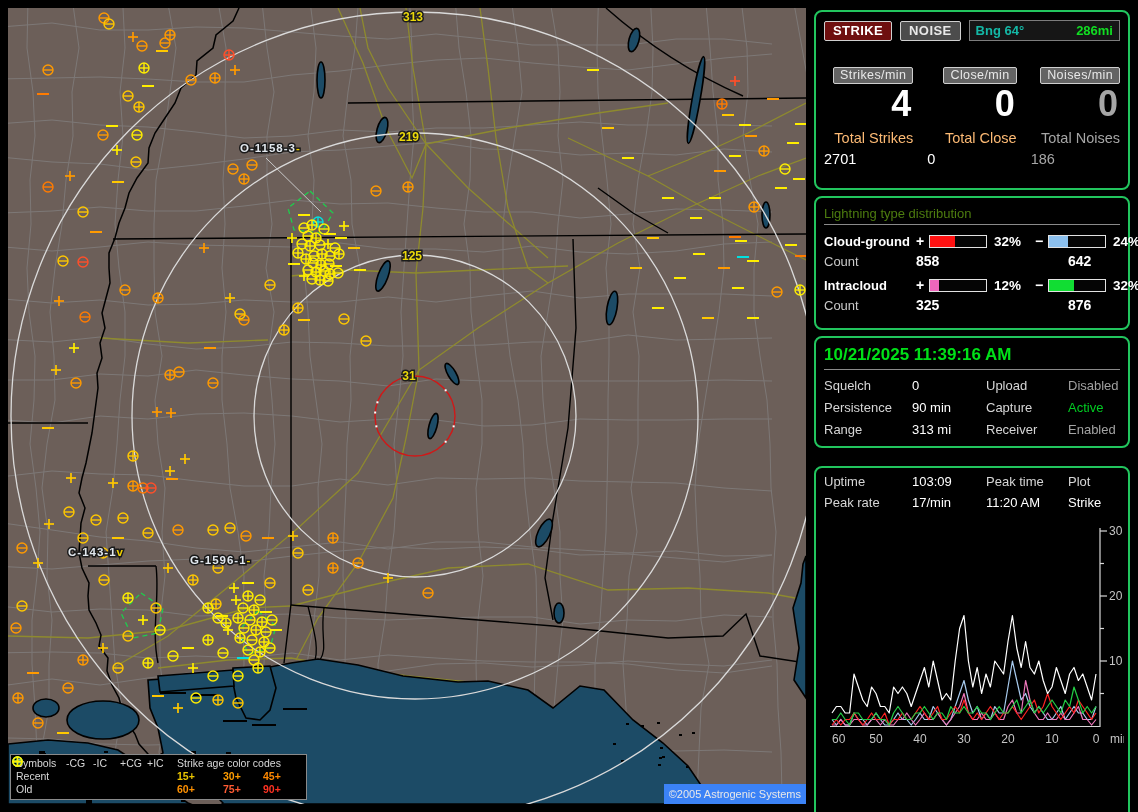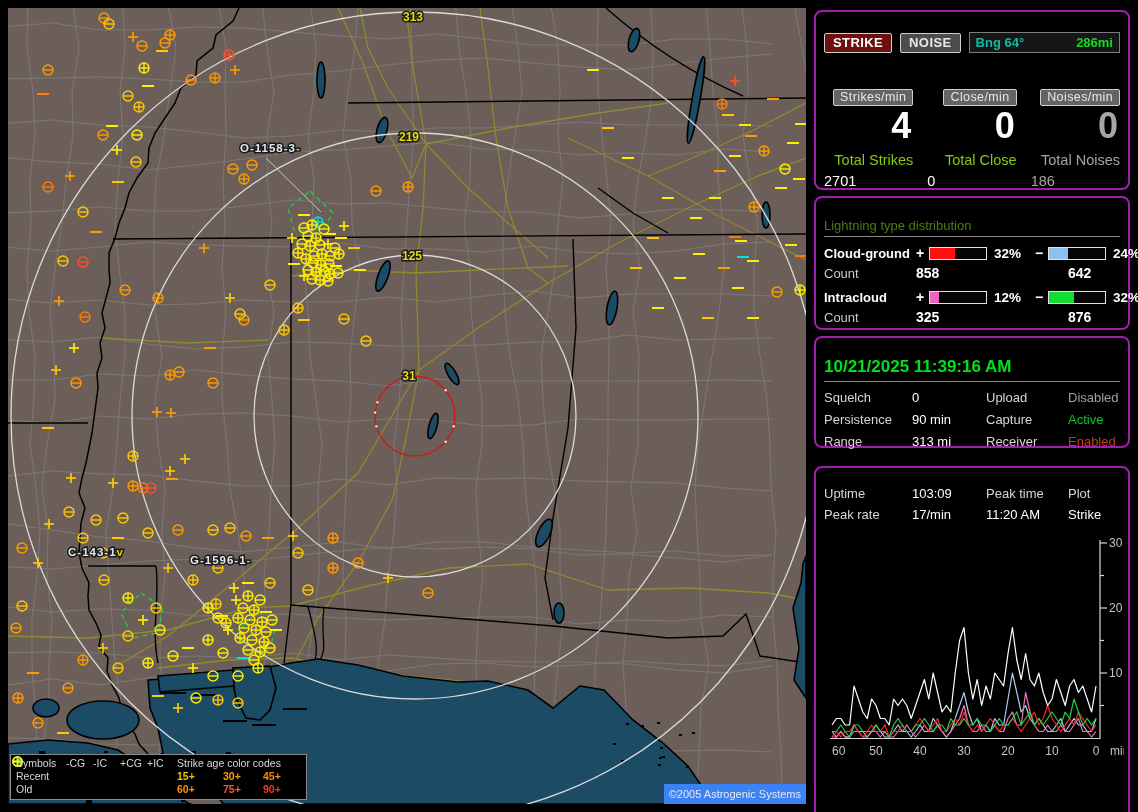--- a/index.html
+++ b/index.html
@@ -5,36 +5,36 @@
   html,body{margin:0;padding:0;background:#000;}
   body{width:1138px;height:812px;position:relative;font-family:"Liberation Sans",sans-serif;overflow:hidden;}
   .map{position:absolute;left:8px;top:8px;width:798px;height:796px;background:#6c5f59;}
   .map svg{position:absolute;left:0;top:0;}
   .copyright{position:absolute;right:0;bottom:0;background:#3b82f6;color:#e8e8e8;font-size:11px;padding:4px 5px;}
   .maplegend{position:absolute;left:2px;bottom:4px;background:#000;border:1px solid #8a8a8a;padding:2px 5px 3px 5px;
              font-size:10.5px;color:#d8d8d8;line-height:13px;}
   .maplegend .lrow{display:grid;grid-template-columns:50px 27px 27px 27px 30px 46px 40px 38px;align-items:center;}
   .maplegend .age{font-weight:bold;}
   .panel{position:absolute;left:814px;top:10px;width:316px;display:flex;flex-direction:column;gap:6px;color:#d8d8d8;}
-  .box{box-sizing:border-box;background:#000;border:2px solid #a21caf;border-radius:8px;padding:18px 8px;position:relative;}
+  .box{box-sizing:border-box;background:#000;border:2px solid #22c55e;border-radius:8px;padding:6px 8px;position:relative;}
   .b1{height:180px;} .b2{height:134px;} .b3{height:112px;} .b4{height:424px;margin-top:12px;}
   .row.top{display:flex;align-items:center;gap:8px;margin-top:2px;}
   .btn{font-family:"Liberation Sans",sans-serif;font-weight:bold;font-size:13px;background:#5a5a5a;color:#e8e8e8;
        border:1px solid #cfcfcf;border-radius:2px;padding:1px 8px 2px 8px;letter-spacing:.4px;}
   .btn.strike{background:#6e0f0f;color:#fff;}
   .btn.noise{background:#4c4c4c;}
   .bng{margin-left:auto;width:152px;background:#161616;border:1px solid #7d7d7d;display:flex;justify-content:space-between;
        align-items:center;padding:2px 6px;font-size:13px;font-weight:bold;}
   .bng-l{color:#14b8a6;} .bng-r{color:#11dd22;}
   .grid3{display:grid;grid-template-columns:1fr 1fr 1fr;column-gap:14px;}
-  .ratebtns{margin-top:34px;}
+  .ratebtns{margin-top:24px;}
   .ratebtns .cell{text-align:right;}
   .rate{font-size:12.5px;font-weight:normal;background:#646464;padding:0 6px 1px 6px;display:inline-block;}
   .bigvals .cell{text-align:right;font-size:36px;font-weight:bold;color:#fff;line-height:40px;padding-right:2px;}
-  .totlabels{margin-top:6px;} .totlabels .cell{text-align:right;font-size:14.5px;color:#84cc16;}
+  .totlabels{margin-top:6px;} .totlabels .cell{text-align:right;font-size:14.5px;color:#fdba74;}
   .totvals .cell{text-align:left;font-size:14.5px;color:#fff;margin-top:5px;}
   .dim{color:#a6a6a6 !important;}
   .sechead{font-size:13px;color:#4d7c0f;border-bottom:1px solid #8a8a8a;padding:2px 0 3px 0;margin-bottom:6px;}
   .distrow{display:grid;grid-template-columns:92px 13px 60px 46px 13px 60px auto;align-items:center;height:20px;}
   .dname{font-size:13px;font-weight:bold;color:#fff;}
   .dsign{font-size:14px;font-weight:bold;color:#fff;}
   .bar{width:56px;height:11px;border:1px solid #e2e2e2;background:#050505;position:relative;}
   .barfill{display:block;height:100%;}
   .dpct{font-size:13.5px;font-weight:bold;color:#fff;padding-left:5px;}
   .cntrow{display:grid;grid-template-columns:92px 152px auto;align-items:center;height:20px;margin-bottom:4px;}
@@ -1303,21 +1303,21 @@
       <span class="val">0</span>
       <span class="lab">Upload</span>
       <span class="val" style="color: rgb(160, 160, 160);">Disabled</span>
       <span class="lab">Persistence</span>
       <span class="val">90 min</span>
       <span class="lab">Capture</span>
       <span class="val" style="color: rgb(0, 204, 34);">Active</span>
       <span class="lab">Range</span>
       <span class="val">313 mi</span>
       <span class="lab">Receiver</span>
-      <span class="val" style="color: #c2410c;">Enabled</span>
+      <span class="val" style="color: #a3a3a3;">Enabled</span>
     </div>
   </div>
 
   <div class="box b4">
     <div class="grid4" style="row-gap:6px;">
       <span class="lab">Uptime</span>
       <span class="val">103:09</span>
       <span class="lab">Peak time</span>
       <span class="lab">Plot</span>
       <span class="lab">Peak rate</span>

